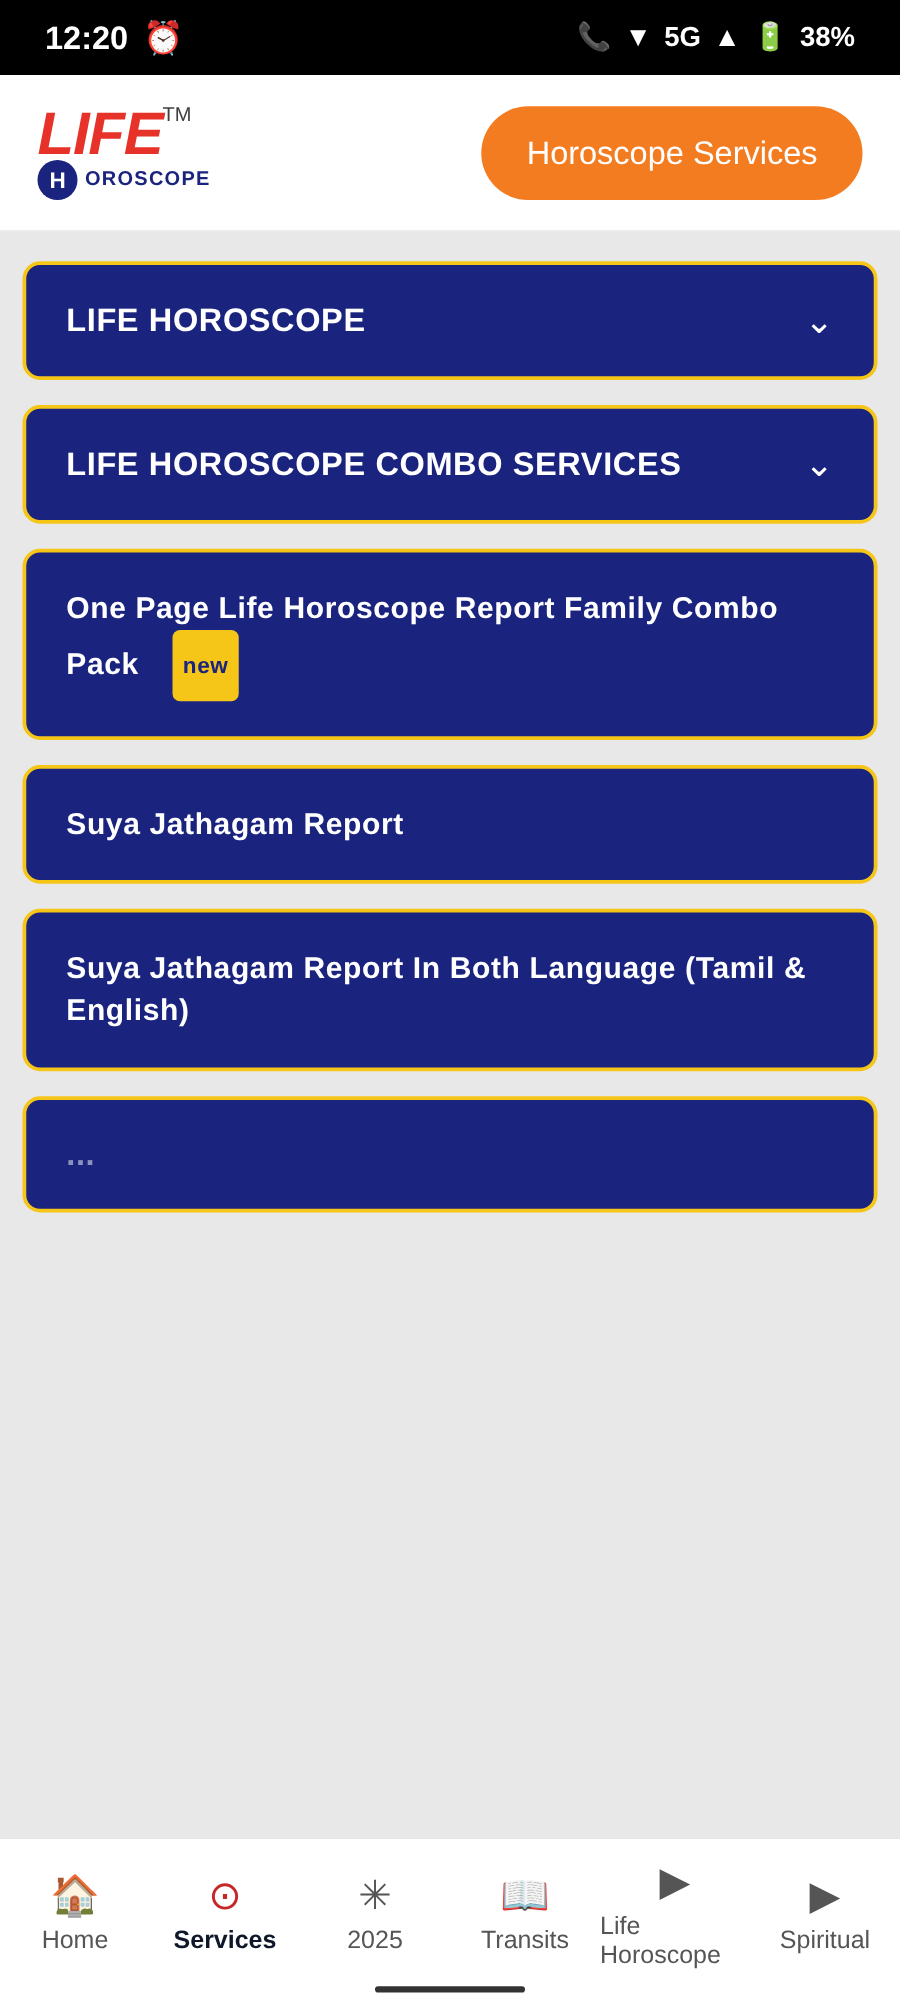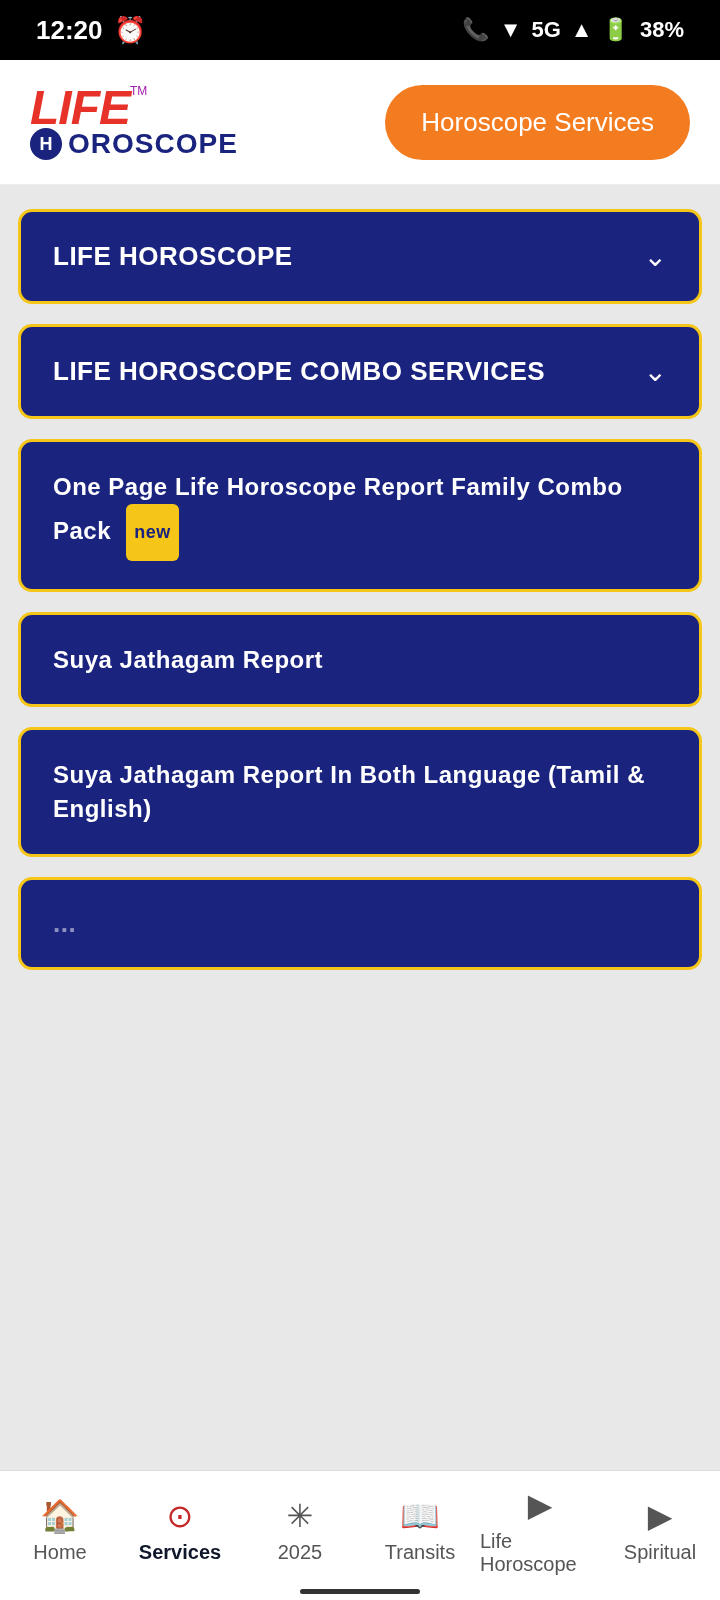--- a/index.html
+++ b/index.html
@@ -45,23 +45,23 @@
     }
     .logo-life {
       font-size: 48px;
       font-weight: 900;
       color: #e63229;
       font-style: italic;
       line-height: 1;
       letter-spacing: -1px;
     }
     .logo-tm {
-      font-size: 12px;
+      font-size: 16px;
       font-weight: normal;
-      color: #a21caf;
+      color: #404040;
       vertical-align: super;
       font-style: normal;
     }
     .logo-horoscope-row {
       display: flex;
       align-items: center;
       gap: 6px;
       margin-top: -4px;
     }
     .logo-h-icon {
@@ -70,21 +70,21 @@
       background: #1a237e;
       border-radius: 50%;
       display: flex;
       align-items: center;
       justify-content: center;
       color: #fff;
       font-size: 18px;
       font-weight: bold;
     }
     .logo-oroscope {
-      font-size: 28px;
+      font-size: 16px;
       font-weight: bold;
       color: #1a237e;
       letter-spacing: 1px;
     }
     .horoscope-services-btn {
       background: #f47c20;
       color: #fff;
       border: none;
       border-radius: 40px;
       padding: 22px 36px;
@@ -138,21 +138,21 @@
       font-weight: 600;
       line-height: 1.4;
     }
     .badge-new {
       background: #f5c518;
       color: #1a237e;
       font-size: 18px;
       font-weight: bold;
       padding: 16px 8px;
       border-radius: 6px;
-      margin-left: 8px;
+      margin-left: 20px;
       vertical-align: middle;
       display: inline-block;
     }
 
     
     .bottom-nav {
       position: fixed;
       bottom: 0;
       left: 0;
       width: 720px;

